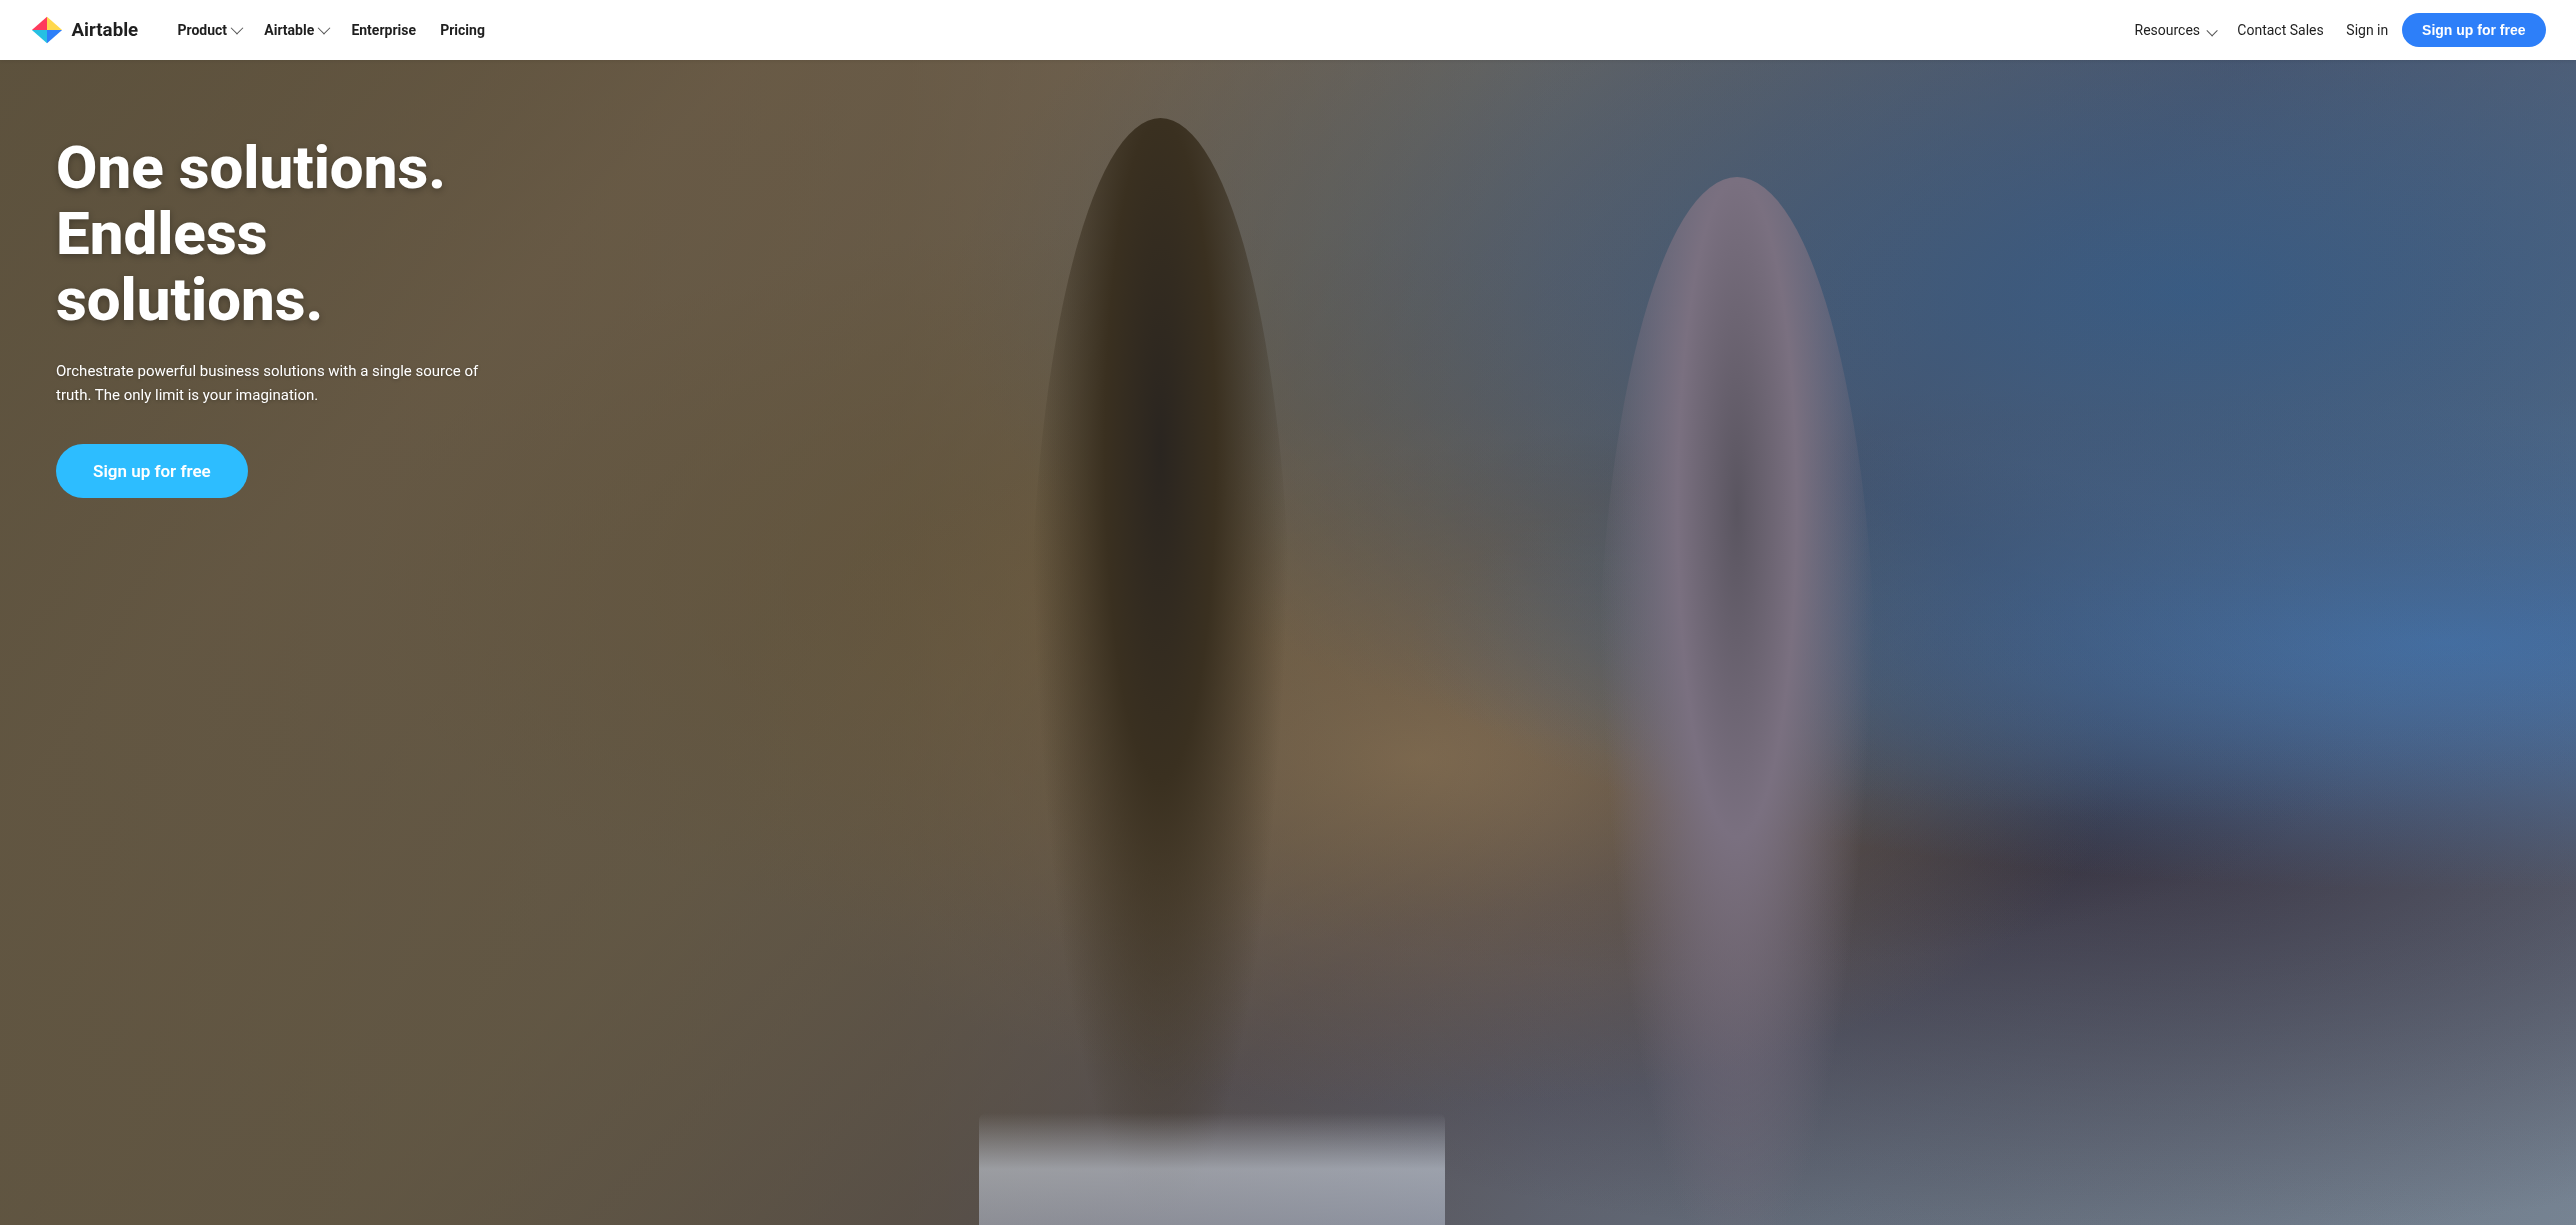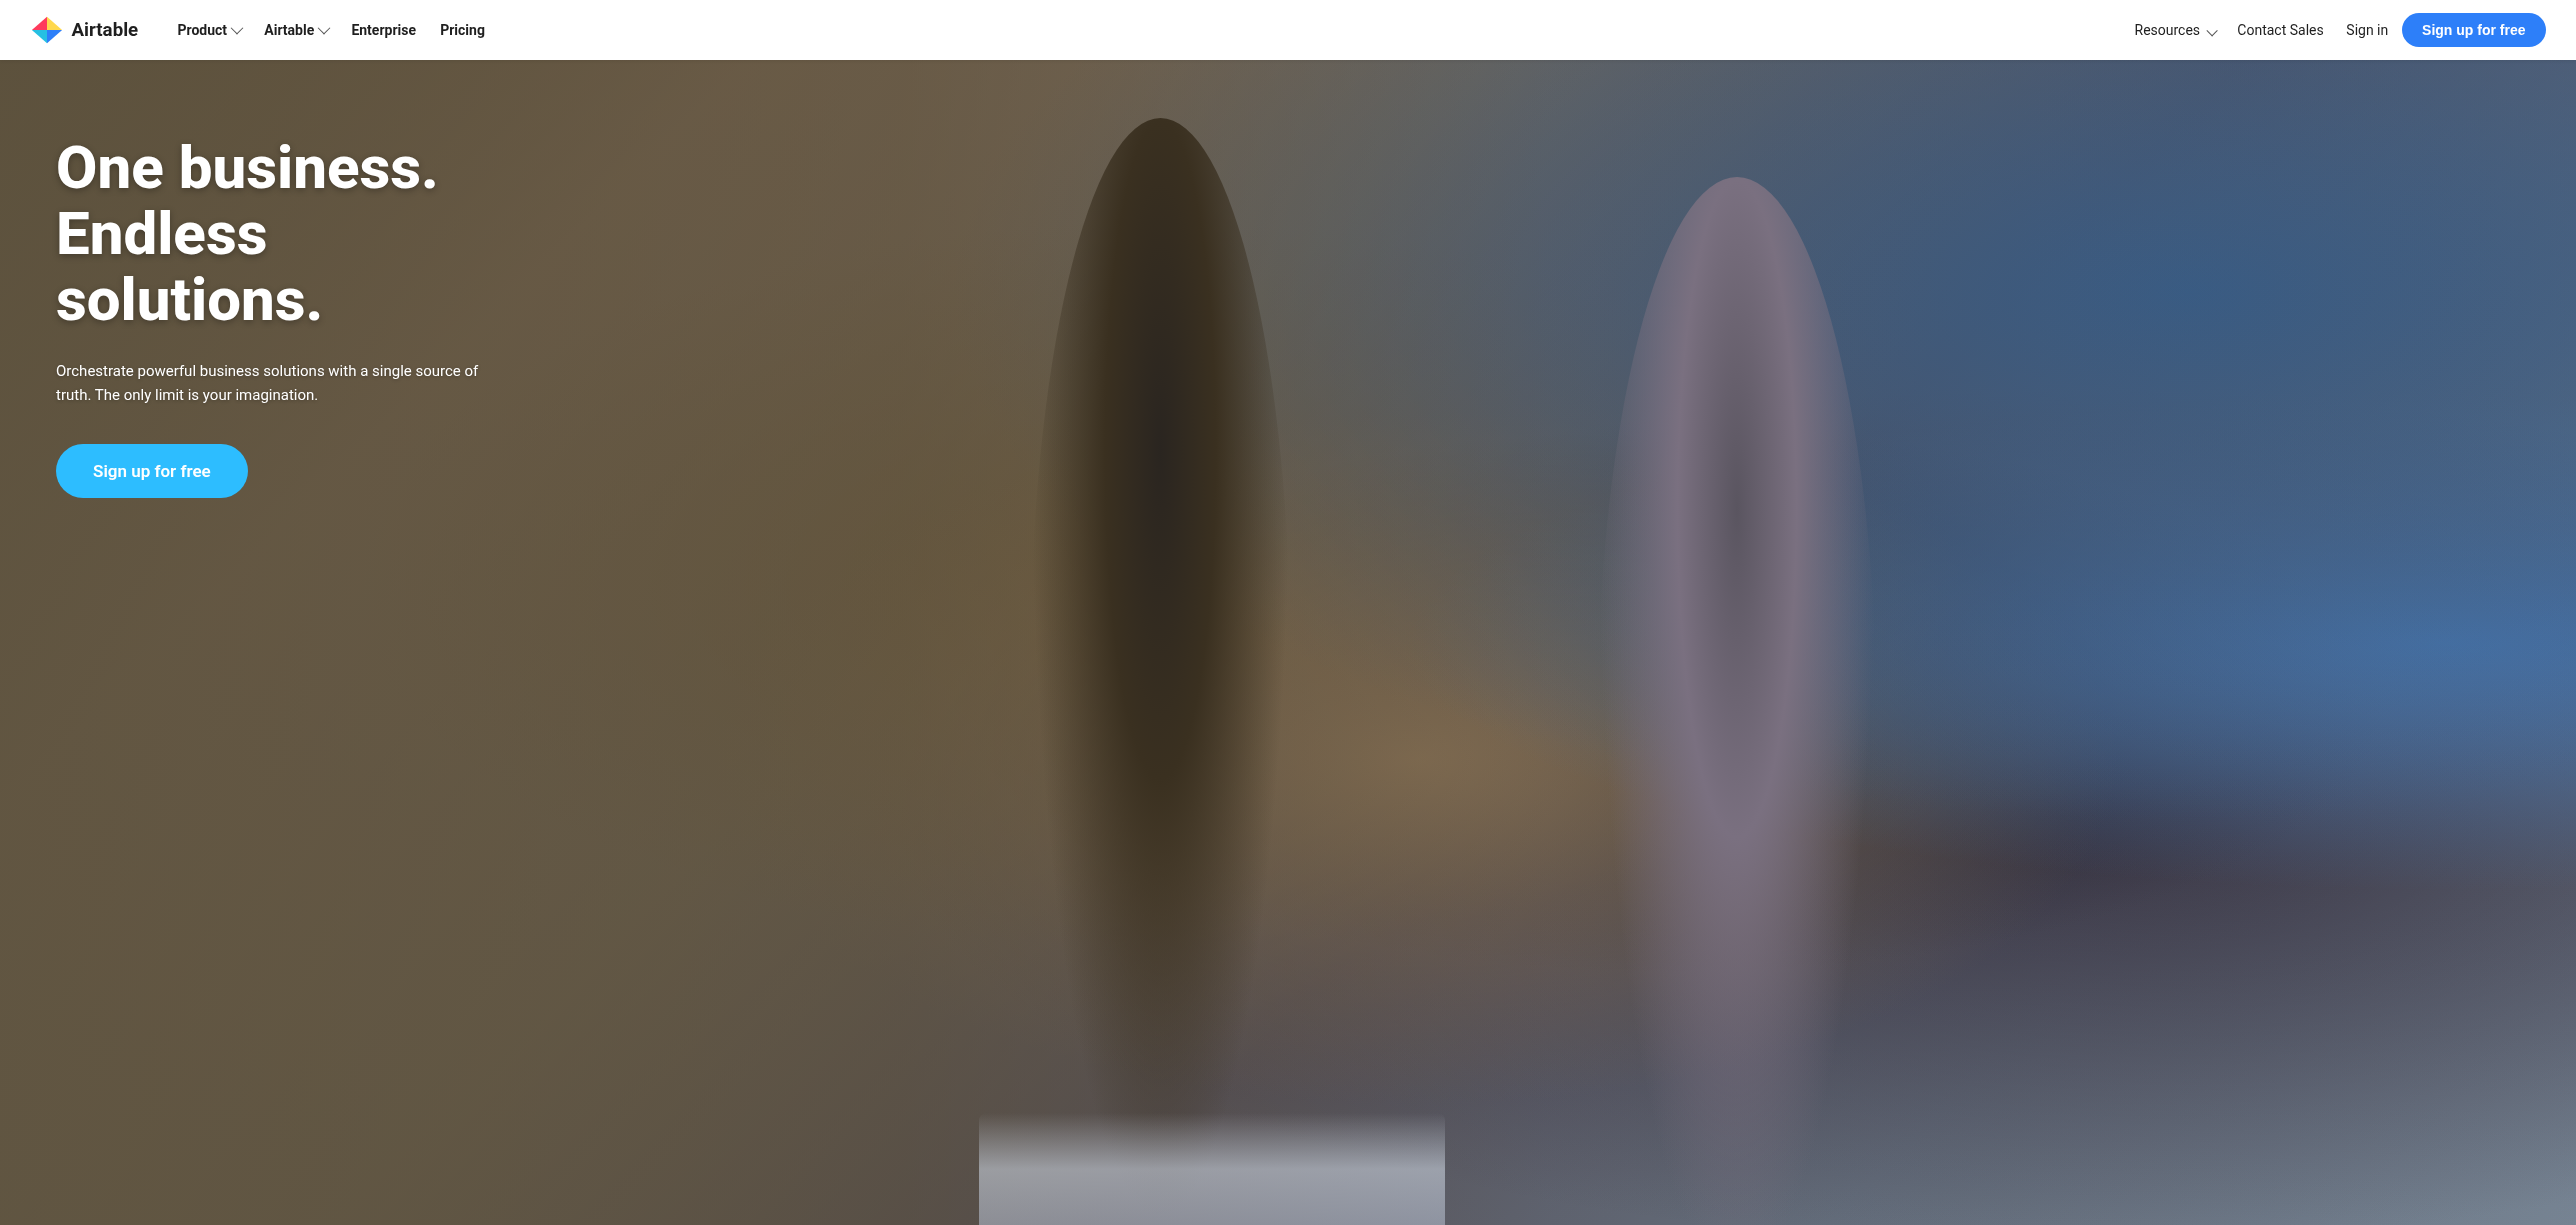--- a/index.html
+++ b/index.html
@@ -288,20 +288,20 @@
     width: 466px;
     height: 112px;
     background: linear-gradient(to top, #b0b8c8 0%, #c8d0dc 50%, transparent 100%);
     border-radius: 7.5px 7.5px 0 0;
     z-index: 2;
     opacity: 0.6;
   "></div>
 
   <div class="hero-content">
     <h1 class="hero-title">
-      <span>One business.</span><br>
+      <span>One solutions.</span><br>
       <span>Endless solutions.</span>
     </h1>
     <p class="hero-subtitle">Orchestrate powerful business solutions with a single source of truth. The only limit is your imagination.</p>
     <a class="btn-signup-hero" href="#">Sign up for free</a>
   </div>
 </section>
 
 
 </body></html>

